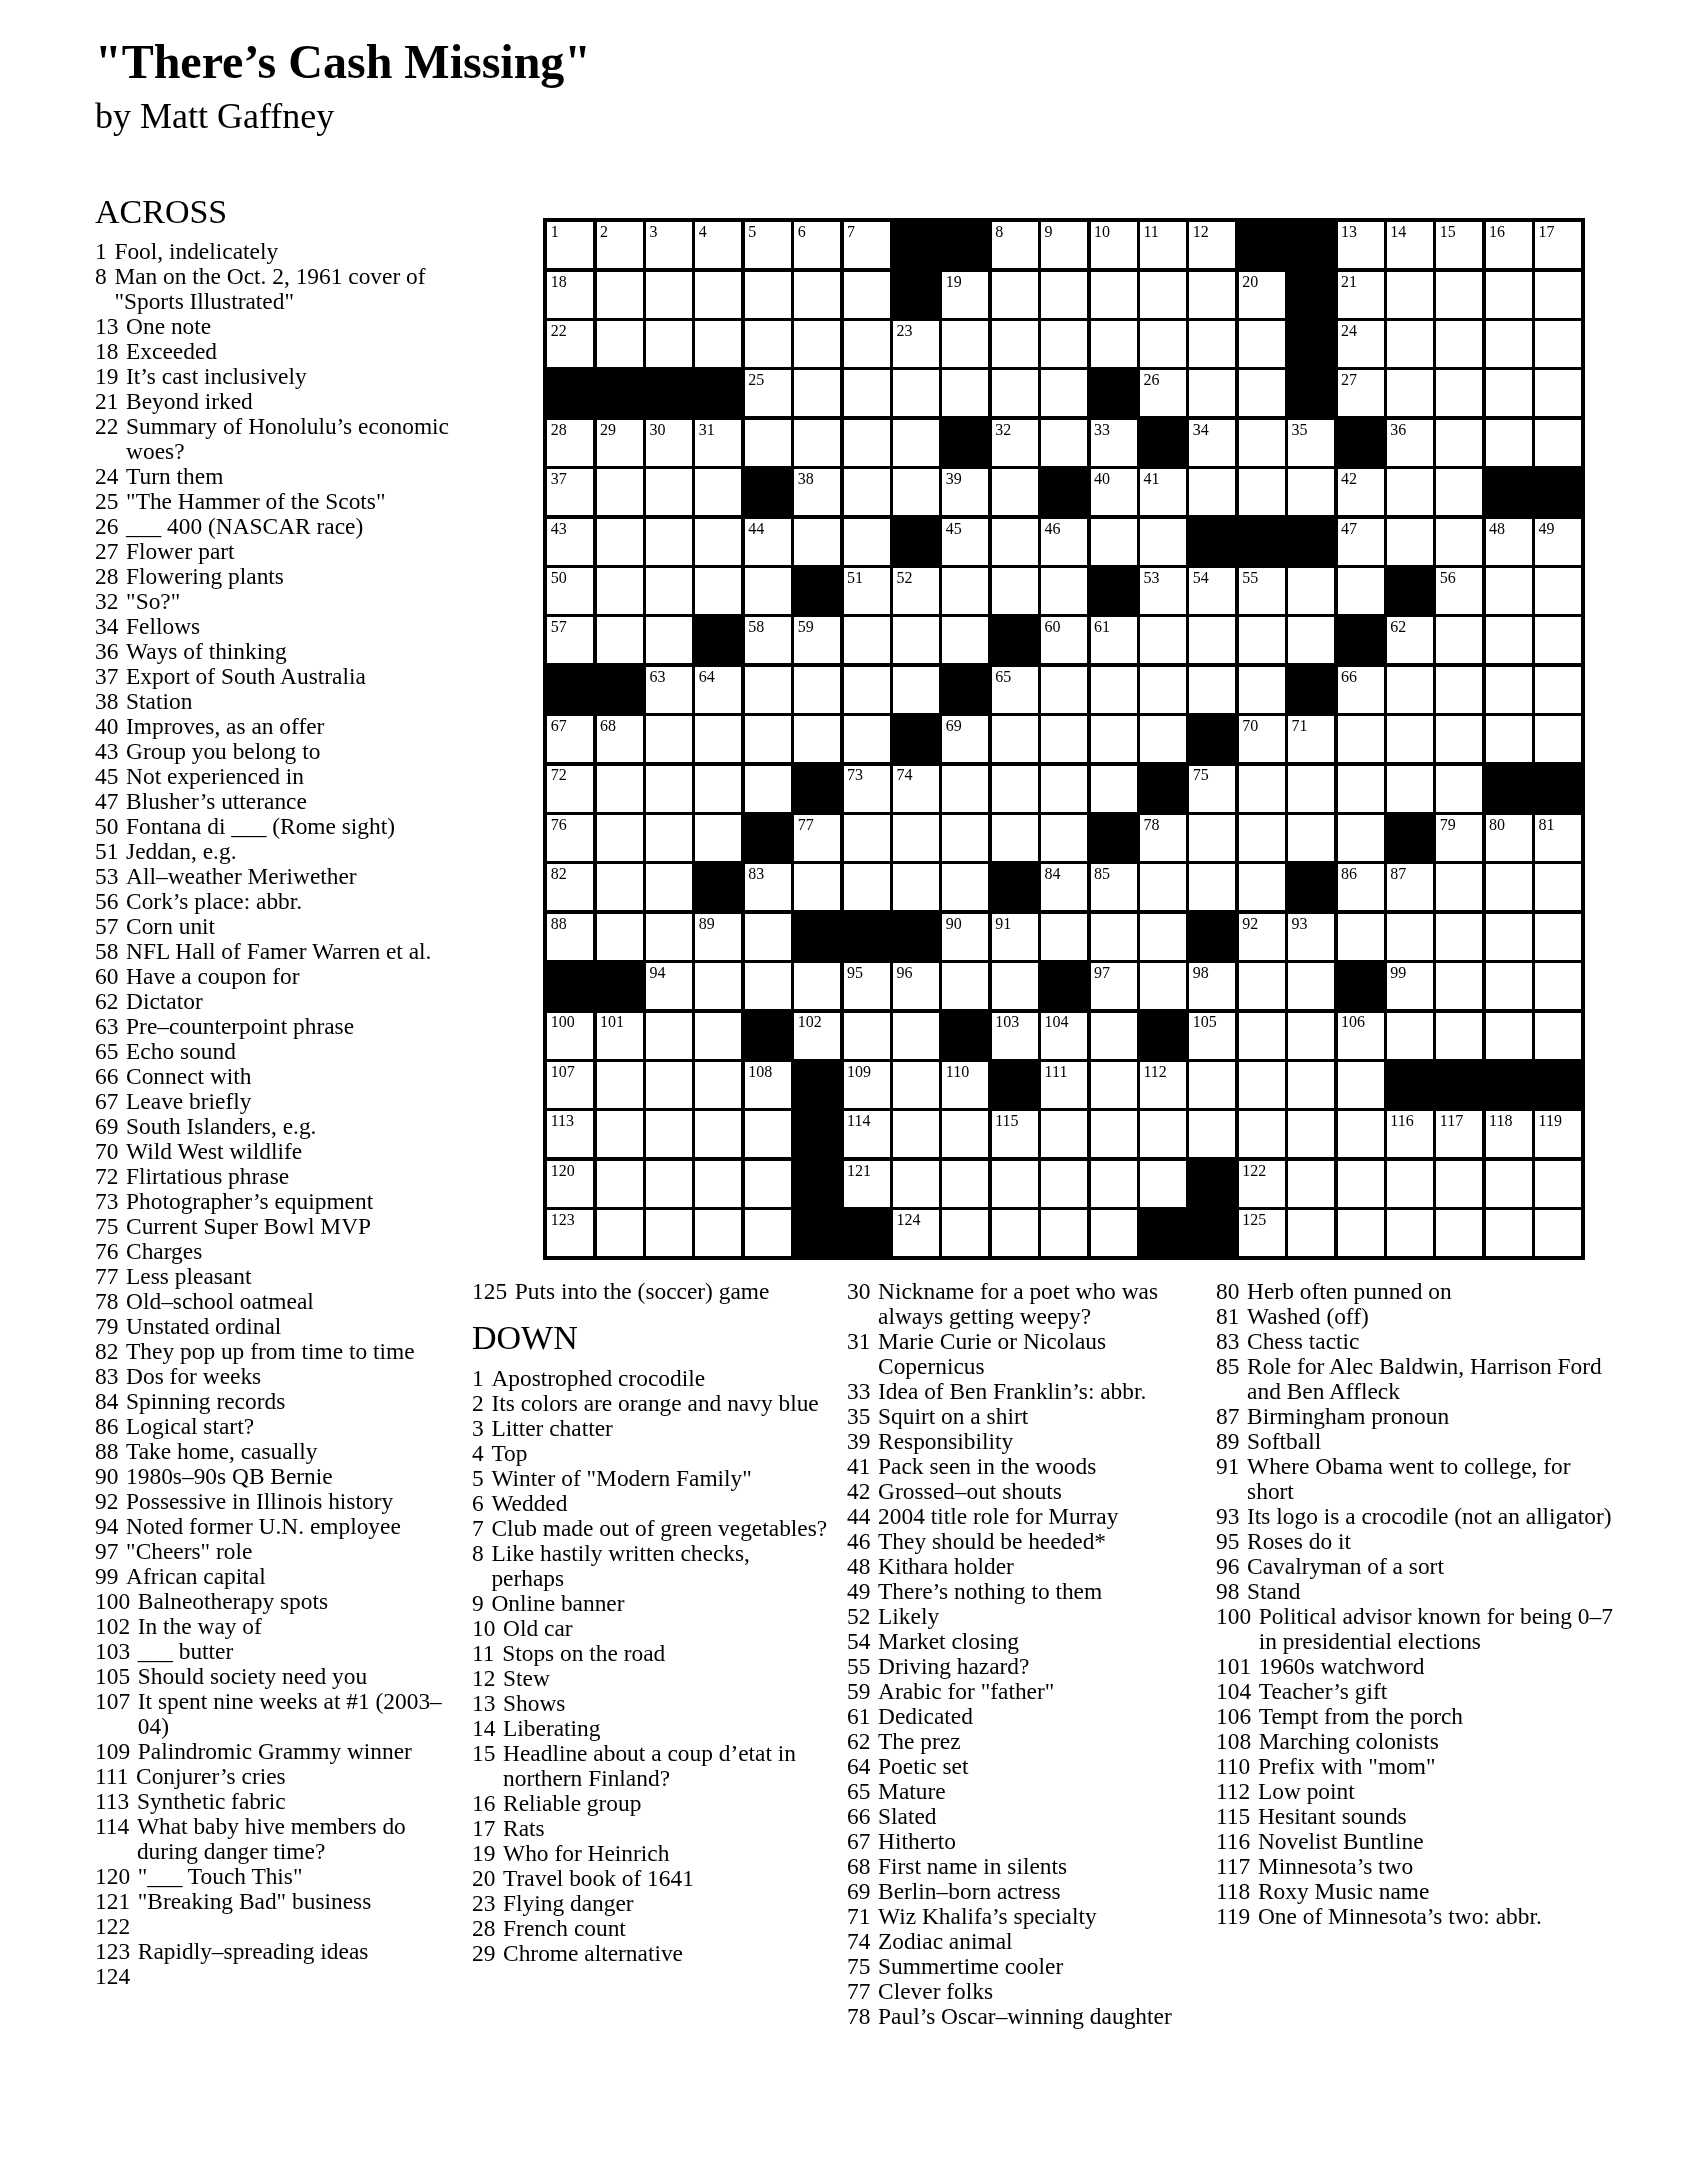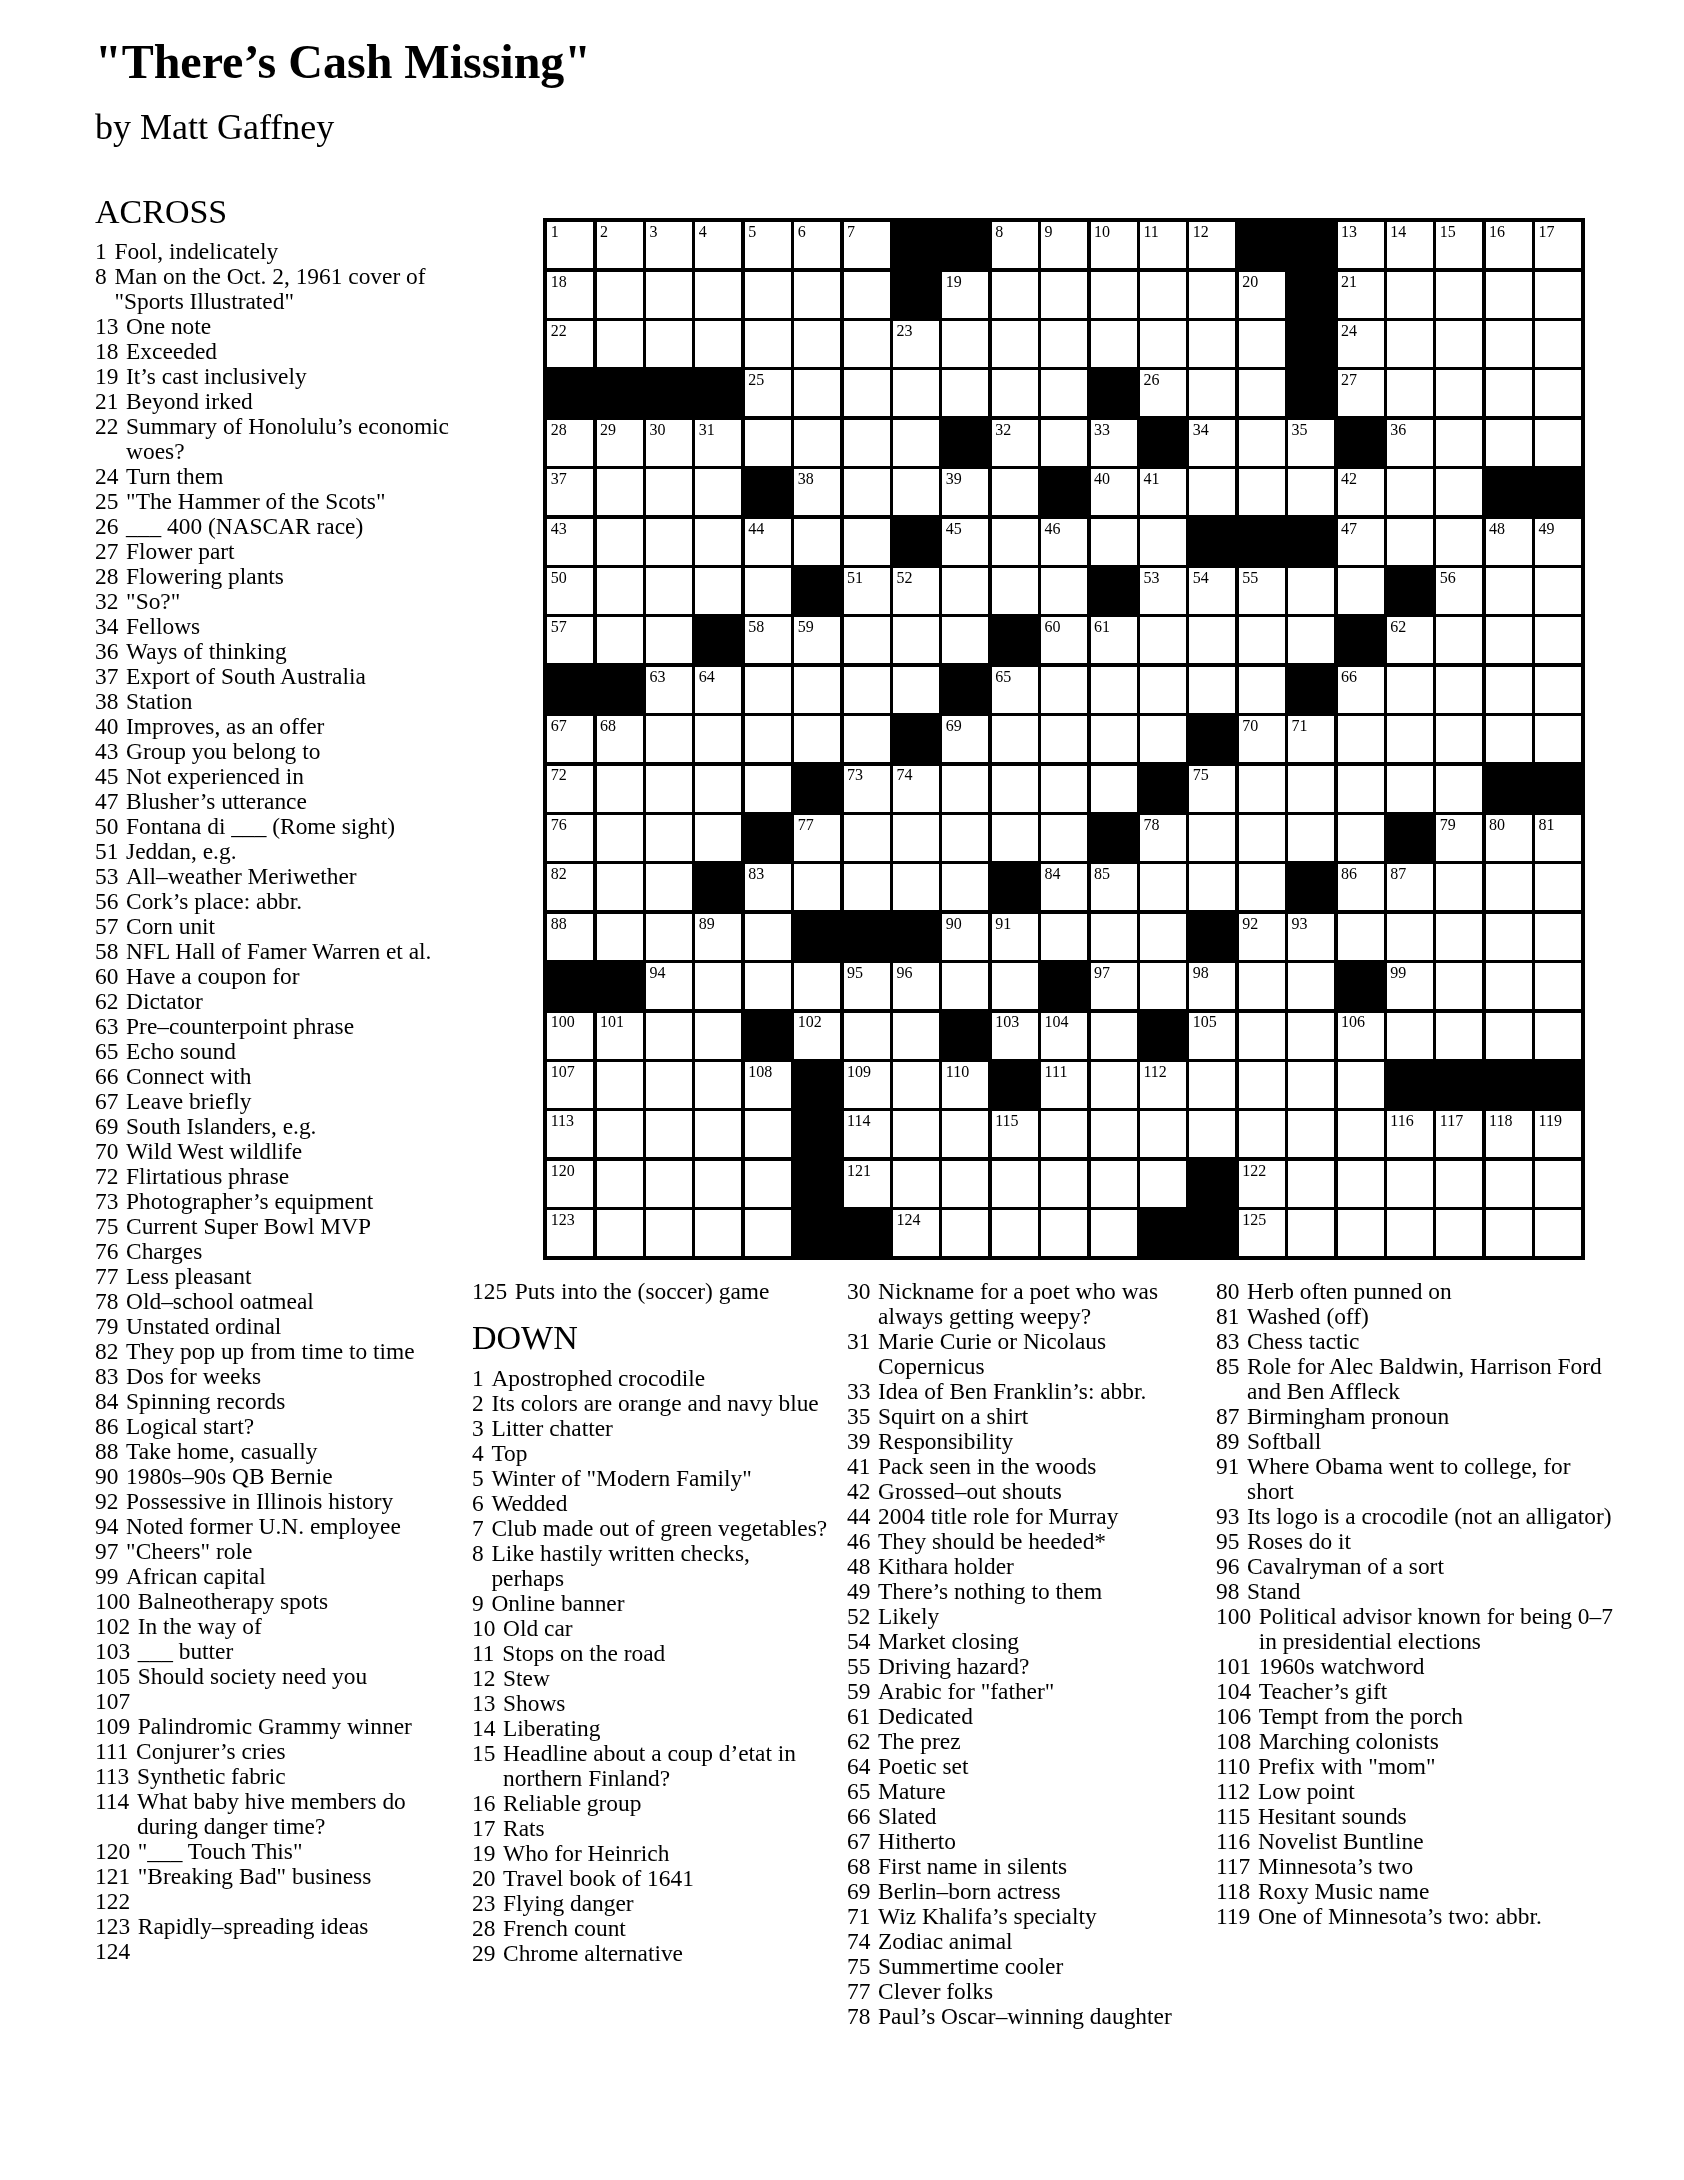--- a/index.html
+++ b/index.html
@@ -1,20 +1,20 @@
 <!DOCTYPE html>
 <html style="font-size:13.6px"><head>
 <meta charset="utf-8">
 <style>
   html,body{margin:0;padding:0;background:#fff;}
   .page{position:relative;width:1685px;height:2181px;background:#ffffff;
         font-family:"Liberation Serif",serif;color:#000;overflow:hidden;}
   .hdr-block{position:absolute;left:95px;top:36px;}
   h1.title{font-size:48px;line-height:51px;margin:0;font-weight:bold;letter-spacing:0px;}
-  .byline{font-size:36px;line-height:41px;margin-top:20px;}
+  .byline{font-size:36px;line-height:41px;margin-top:9px;}
   h2.listhdr{font-size:34px;line-height:37px;margin:0 0 8.5px 0;font-weight:normal;}
   .clue{display:flex;font-size:23.4px;line-height:25px;}
   .clue .num{flex:none;margin-right:7.7px;}
   .clue .txt{flex:1;}
   .across-col{position:absolute;left:95px;top:193px;width:373px;}
   .bcol{position:absolute;top:1279px;}
   .bcol2{left:472px;width:356px;}
   .bcol3{left:847px;width:371px;}
   .bcol4{left:1216px;width:400px;}
   .bcol2 h2.listhdr{margin:15.3px 0 10.2px 0;}
@@ -256,20 +256,21 @@
         <div class="clue">
           <span class="num">103</span>
           <span class="txt">___ butter</span>
         </div>
         <div class="clue">
           <span class="num">105</span>
           <span class="txt">Should society need you</span>
         </div>
         <div class="clue">
           <span class="num">107</span>
+          <span class="txt">It spent nine weeks at #1 (2003–04)</span>
         </div>
         <div class="clue">
           <span class="num">109</span>
           <span class="txt">Palindromic Grammy winner</span>
         </div>
         <div class="clue">
           <span class="num">111</span>
           <span class="txt">Conjurer’s cries</span>
         </div>
         <div class="clue">

